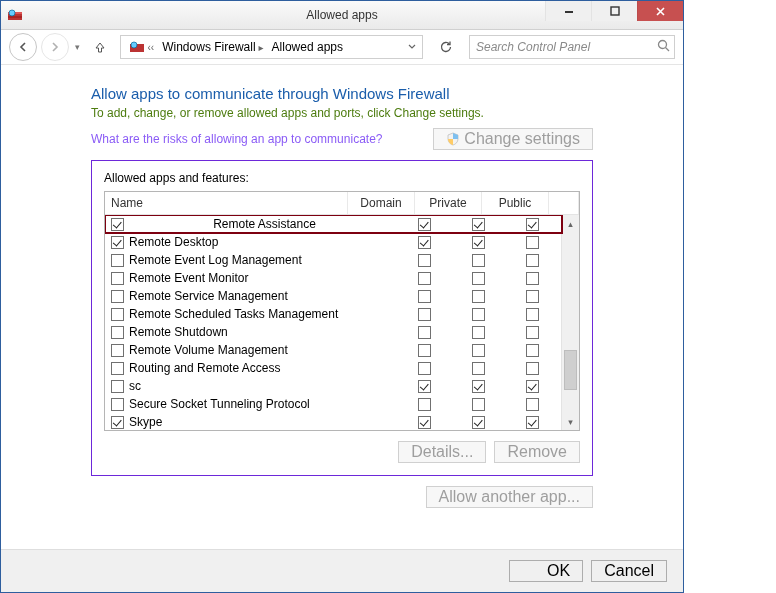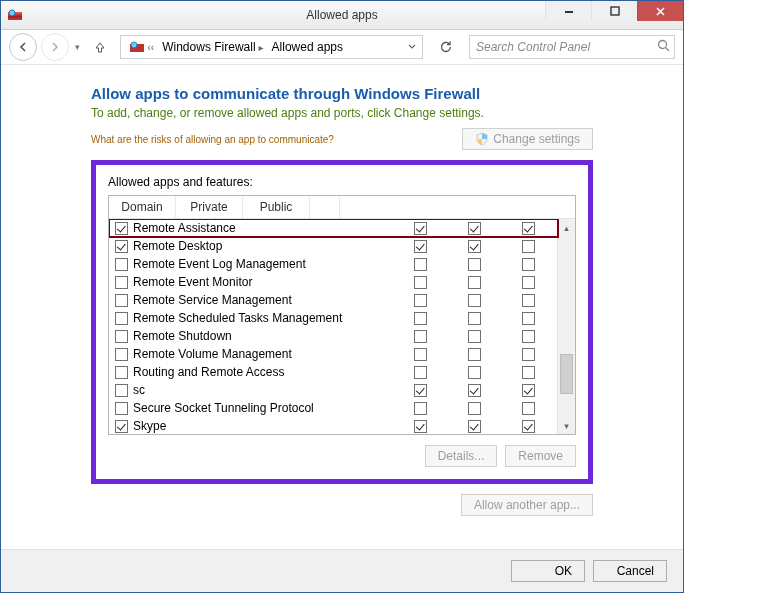--- a/index.html
+++ b/index.html
@@ -19,43 +19,43 @@
   .breadcrumb{flex:1;margin:0 6px;border:1px solid #cfcfcf;height:22px;display:flex;align-items:center;padding:0 4px;background:#fff;position:relative;}
   .bc-part{padding:0 4px;display:flex;align-items:center;gap:3px;height:100%;}
   .bc-chevron{color:#666;font-size:10px;}
   .bc-dropdown{position:absolute;right:2px;top:2px;bottom:2px;width:16px;display:flex;align-items:center;justify-content:center;}
   .refresh-btn{width:24px;height:24px;display:flex;align-items:center;justify-content:center;border:1px solid transparent;margin-right:6px;}
   .searchbox{width:196px;height:22px;border:1px solid #cfcfcf;display:flex;align-items:center;padding:0 4px;background:#fff;color:#777;}
   .searchbox input{border:none;outline:none;flex:1;font-size:12px;color:#0f766e;font-style:italic;}
   .searchbox input::placeholder{color:#8a8a8a;font-style:italic;}
   .searchbox .mag{margin-left:4px;color:#777;}
   .content{flex:1;padding:16px 90px 16px 90px;overflow:hidden;display:flex;flex-direction:column;}
-  h1.page-head{color:#1a5dab;font-weight:700;font-size:15px;margin:4px 0 4px 0;}
+  h1.page-head{color:#1a5dab;font-weight:400;font-size:15px;margin:4px 0 4px 0;}
   .subhead{font-size:12px;color:#4d7c0f;margin:0 0 8px 0;}
-  a.risklink{color:#a16207;text-decoration:none;font-size:10px;}
+  a.risklink{color:#8b5cf6;text-decoration:none;font-size:12px;}
   .top-row{display:flex;align-items:center;}
   .top-row .spacer{flex:1;}
-  .btn{background:#f0f0f0;border:1px solid #adadad;padding:2px 12px;font-size:12px;height:22px;display:inline-flex;align-items:center;gap:4px;}
+  .btn{background:#f0f0f0;border:1px solid #adadad;padding:2px 12px;font-size:16px;height:22px;display:inline-flex;align-items:center;gap:4px;}
   .btn.disabled{color:#9e9e9e;border-color:#d0d0d0;background:#f7f7f7;}
-  .groupbox{border:5px solid #6d28d9;margin-top:10px;padding:10px 12px 12px 12px;display:flex;flex-direction:column;}
+  .groupbox{border:1px solid #6d28d9;margin-top:10px;padding:10px 12px 12px 12px;display:flex;flex-direction:column;}
   .group-label{font-size:12px;margin-bottom:6px;}
   .listwrap{border:1px solid #b5b5b5;height:238px;display:flex;flex-direction:column;background:#fff;}
   .list-header{display:flex;background:#fff;border-bottom:1px solid #e4e4e4;font-size:12px;color:#333;}
   .list-header .colh{padding:4px 6px;border-right:1px solid #e9e9e9;}
   .col-name-h{flex:1;}
   .col-net{width:54px;text-align:center;}
   .col-scroll-h{width:17px;border-right:none;}
   .list-body{flex:1;overflow:hidden;position:relative;}
   .list-inner{position:absolute;left:0;top:0;right:17px;}
   .row{display:flex;align-items:center;height:18px;padding-left:6px;}
   .row .cb{width:13px;height:13px;border:1px solid #707070;margin-right:5px;display:inline-flex;align-items:center;justify-content:center;box-sizing:border-box;background:#fff;}
   .row .cb.checked::after{content:"";width:7px;height:4px;border-left:1.6px solid #222;border-bottom:1.6px solid #222;transform:rotate(-50deg) translate(0,-1px);}
   .row .nm{flex:1;font-size:12px;white-space:nowrap;overflow:hidden;text-overflow:ellipsis;}
   .row .net{width:54px;display:flex;align-items:center;justify-content:center;}
-  .row.highlight{outline:2px solid #7d0010;outline-offset:-1px;position:relative;z-index:2;}
+  .row.highlight{outline:2px solid #7d0010;outline-offset:-1px;position:relative;z-index:2;text-align:center;}
   .scrollbar{position:absolute;right:0;top:0;bottom:0;width:17px;background:#f0f0f0;border-left:1px solid #e3e3e3;display:flex;flex-direction:column;}
   .sb-btn{height:17px;display:flex;align-items:center;justify-content:center;color:#666;font-size:9px;}
   .sb-track{flex:1;position:relative;}
   .sb-thumb{position:absolute;left:2px;right:2px;top:65%;height:38px;background:#cfcfcf;border:1px solid #bdbdbd;}
   .below-list{display:flex;justify-content:flex-end;gap:8px;margin-top:10px;}
   .allow-row{display:flex;justify-content:flex-end;margin-top:10px;}
   .footer{border-top:1px solid #dedede;background:#f0f0f0;height:42px;display:flex;align-items:center;justify-content:flex-end;padding:0 16px;gap:8px;}
   .footer .btn{min-width:74px;justify-content:flex-end;}
   .shield-ico{width:14px;height:14px;}
 </style>
@@ -165,20 +165,21 @@
         </span>
         <span>Change settings</span>
       </button>
     </div>
 
     <div class="groupbox">
       <div class="group-label">Allowed apps and features:</div>
 
       <div class="listwrap">
         <div class="list-header">
+          <div class="colh col-name-h">Name</div>
           <div class="colh col-net">Domain</div>
           <div class="colh col-net">Private</div>
           <div class="colh col-net">Public</div>
           <div class="colh col-scroll-h">&nbsp;</div>
         </div>
         <div class="list-body">
           <div class="list-inner" id="list-inner">
               <div class="row highlight">
                 <span class="cb checked"></span>
                 <span class="nm">Remote Assistance</span>

